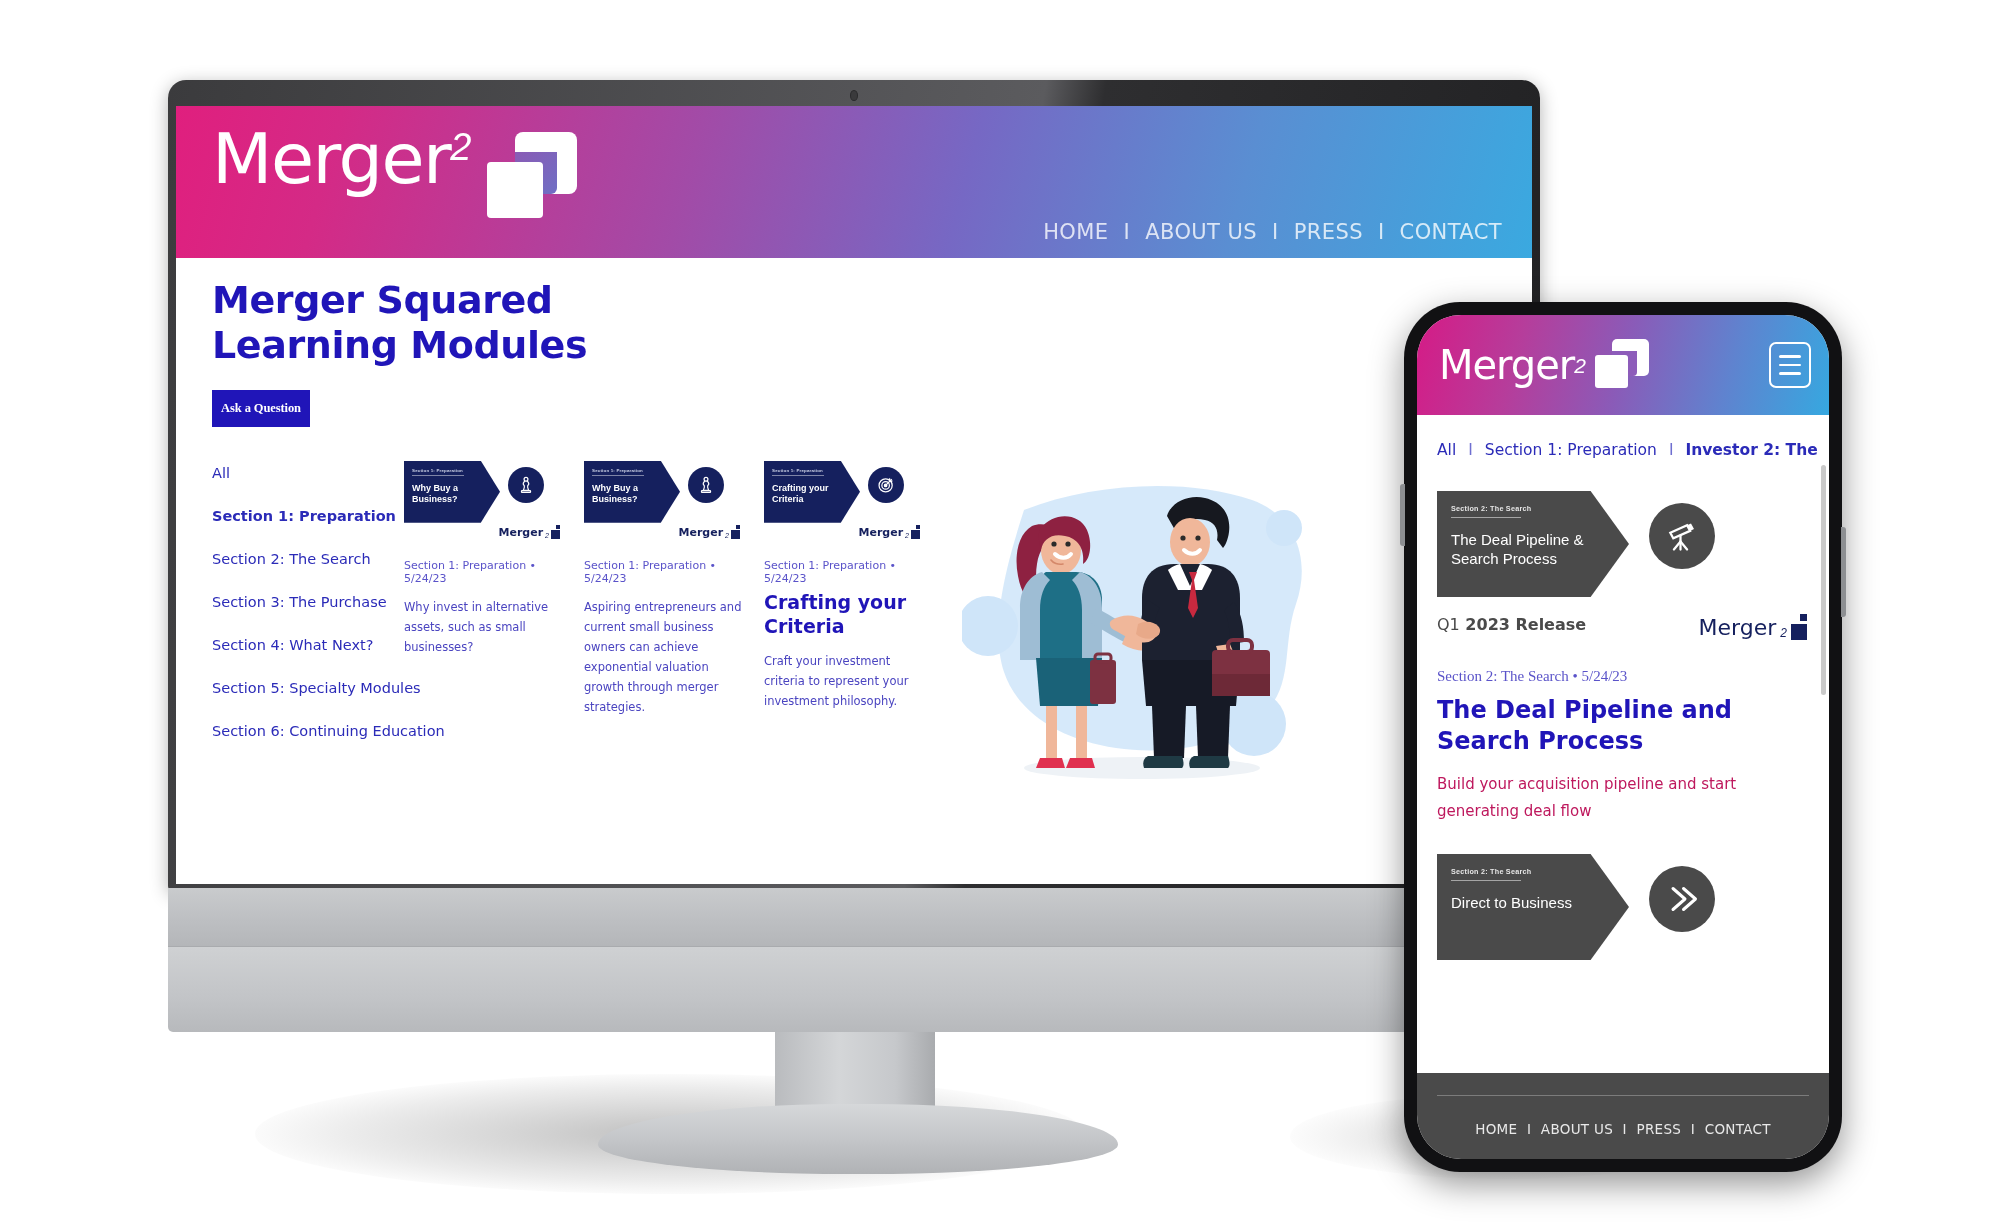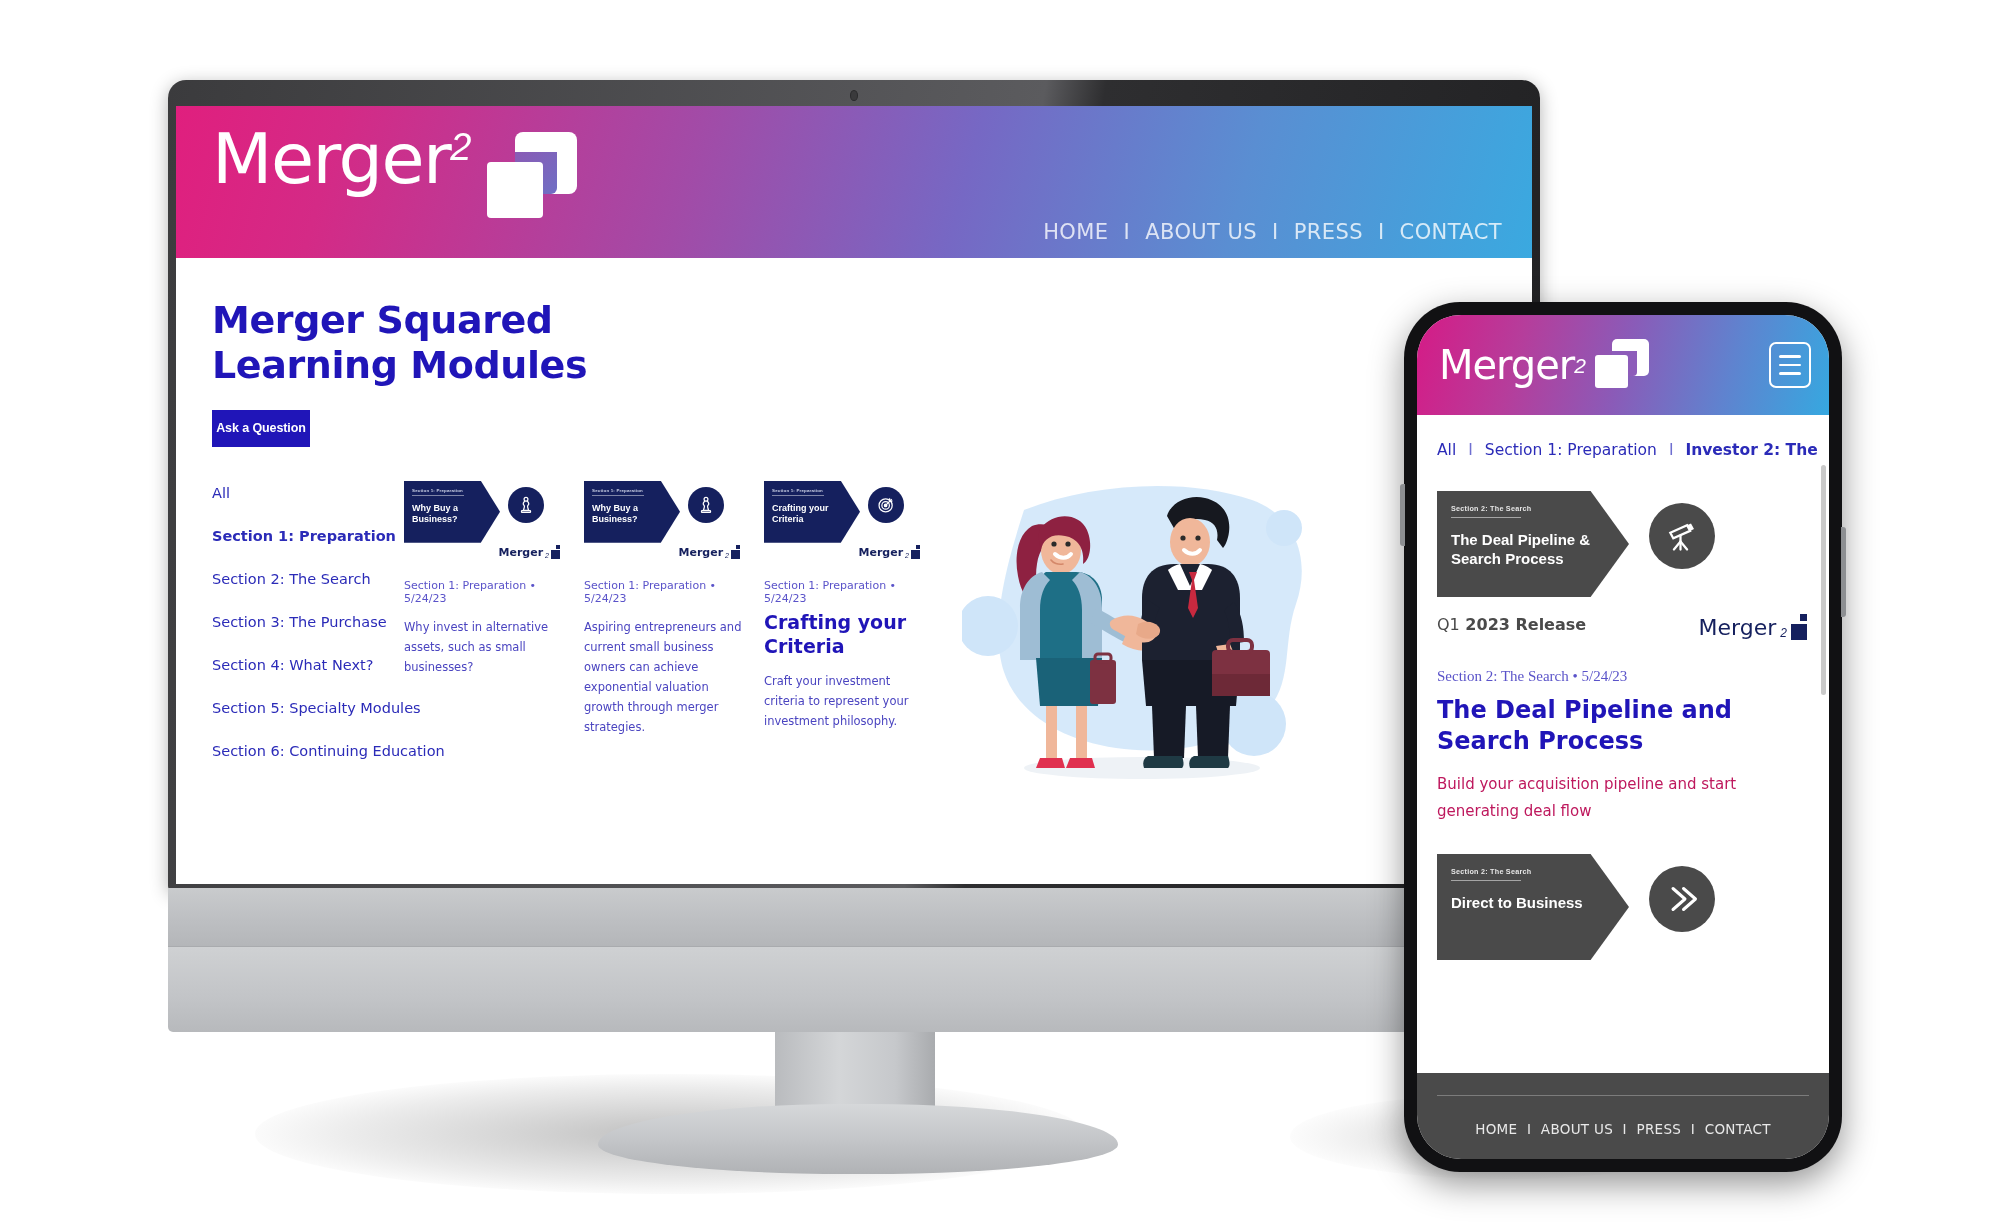--- a/index.html
+++ b/index.html
@@ -84,31 +84,31 @@
   }
   #site-nav {
     position: absolute; right: 30px; bottom: 14px;
     color: rgba(255,255,255,0.78); font-size: 21px; letter-spacing: 0.4px;
     font-family: "DejaVu Sans", sans-serif;
   }
   #site-nav span { cursor: pointer; }
   #site-nav .sep { margin: 0 8px; }
 
   
-  #site-body { position: relative; height: 626px; background: #fff; padding: 40px 0 0 36px; }
+  #site-body { position: relative; height: 626px; background: #fff; padding: 20px 0 0 36px; }
   #page-title {
     color: #2015b8; font-size: 38px; font-weight: 700; line-height: 1.18;
     letter-spacing: -0.4px; width: 530px;
     font-family: "DejaVu Sans", sans-serif;
   }
   #ask-btn {
     margin-top: 22px; width: 98px; height: 37px;
     background: #2015b8; color: #fff; border: none; cursor: pointer;
     font-size: 12.5px; font-weight: 700; letter-spacing: -0.1px;
-    font-family: Liberation Sans, sans-serif;
+    font-family: Liberation Serif, serif;
   }
 
   #content-row { display: flex; margin-top: 34px; }
 
   #side-nav { width: 178px; flex: 0 0 178px; padding-top: 4px; }
   .side-item {
     color: #2b2bb8; font-size: 14.5px; margin-bottom: 27px; cursor: pointer;
     font-family: "DejaVu Sans", sans-serif; white-space: nowrap;
   }
   .side-item.active { font-weight: 700; }
@@ -194,21 +194,21 @@
 
   .ph-card { padding: 14px 20px 0 20px; position: relative; }
   .ph-thumb { position: relative; height: 108px; }
   .ph-thumb-arrow {
     position:absolute; left:0; top:0; width: 192px; height: 106px; background:#4a4a4a;
     clip-path: polygon(0 0, 80% 0, 100% 50%, 80% 100%, 0 100%);
     padding: 13px 0 0 14px;
   }
   .ph-badge { color:#e7e7e7; font-size:7.2px; font-weight:700; letter-spacing: 0.25px; }
   .ph-rule { width: 70px; height:1px; background: rgba(255,255,255,0.5); margin: 4px 0 13px 0; }
-  .ph-ttl { color:#fff; font-size:15px; font-weight:700; line-height:1.25; width: 150px; }
+  .ph-ttl { color:#fff; font-size:15px; font-weight:400; line-height:1.25; width: 150px; }
   .ph-icon {
     position:absolute; left: 212px; top: 12px; width: 66px; height: 66px; border-radius:50%;
     background:#4a4a4a; display:flex; align-items:center; justify-content:center;
   }
   .ph-release { color:#4a4a4a; font-size:16px; font-weight:700; margin-top: 16px; font-family:"DejaVu Sans", sans-serif; }
   .ph-release .qnum { font-weight: 400; }
   .ph-logo { position:absolute; right: 22px; bottom: -6px; display:flex; align-items:flex-end; gap:4px; }
   .ph-logo .tl-text { color:#15205e; font-size:22px; font-family:"DejaVu Sans", sans-serif; }
   .ph-logo .tl-sup { color:#15205e; font-size:12px; font-style:italic; vertical-align: super; }
   .ph-logo .tl-mark { position:relative; width:16px; height:26px; }

